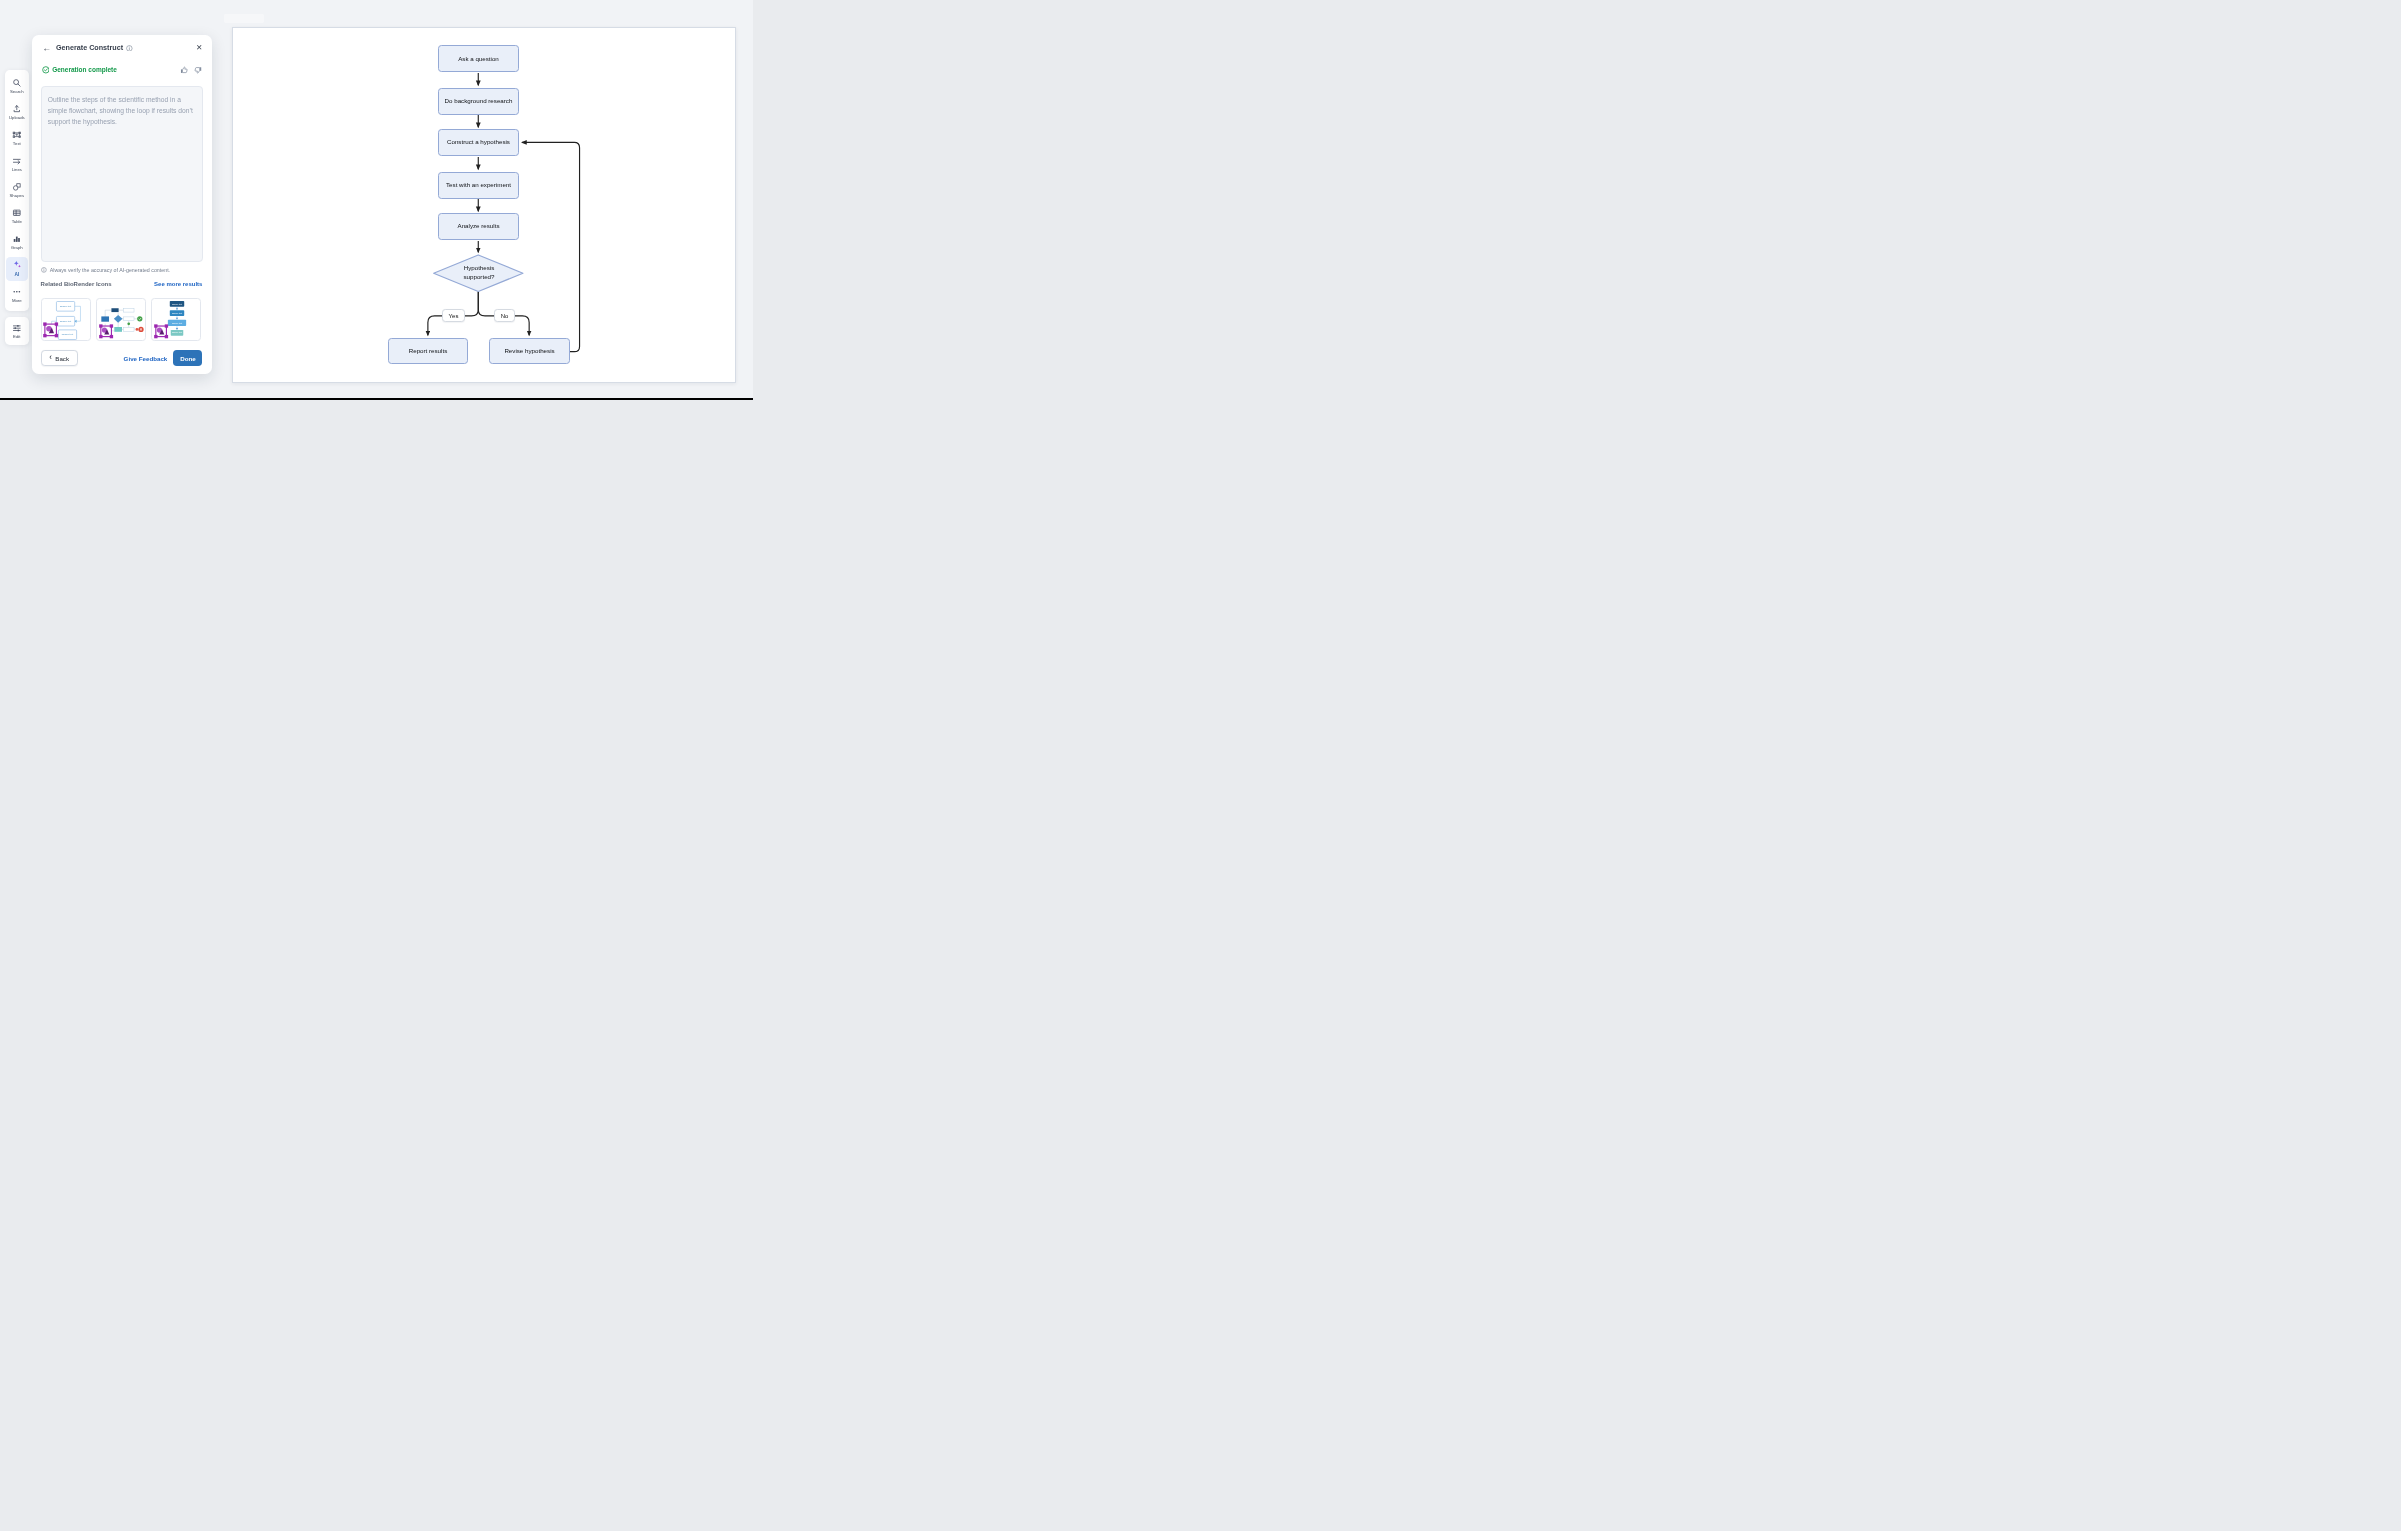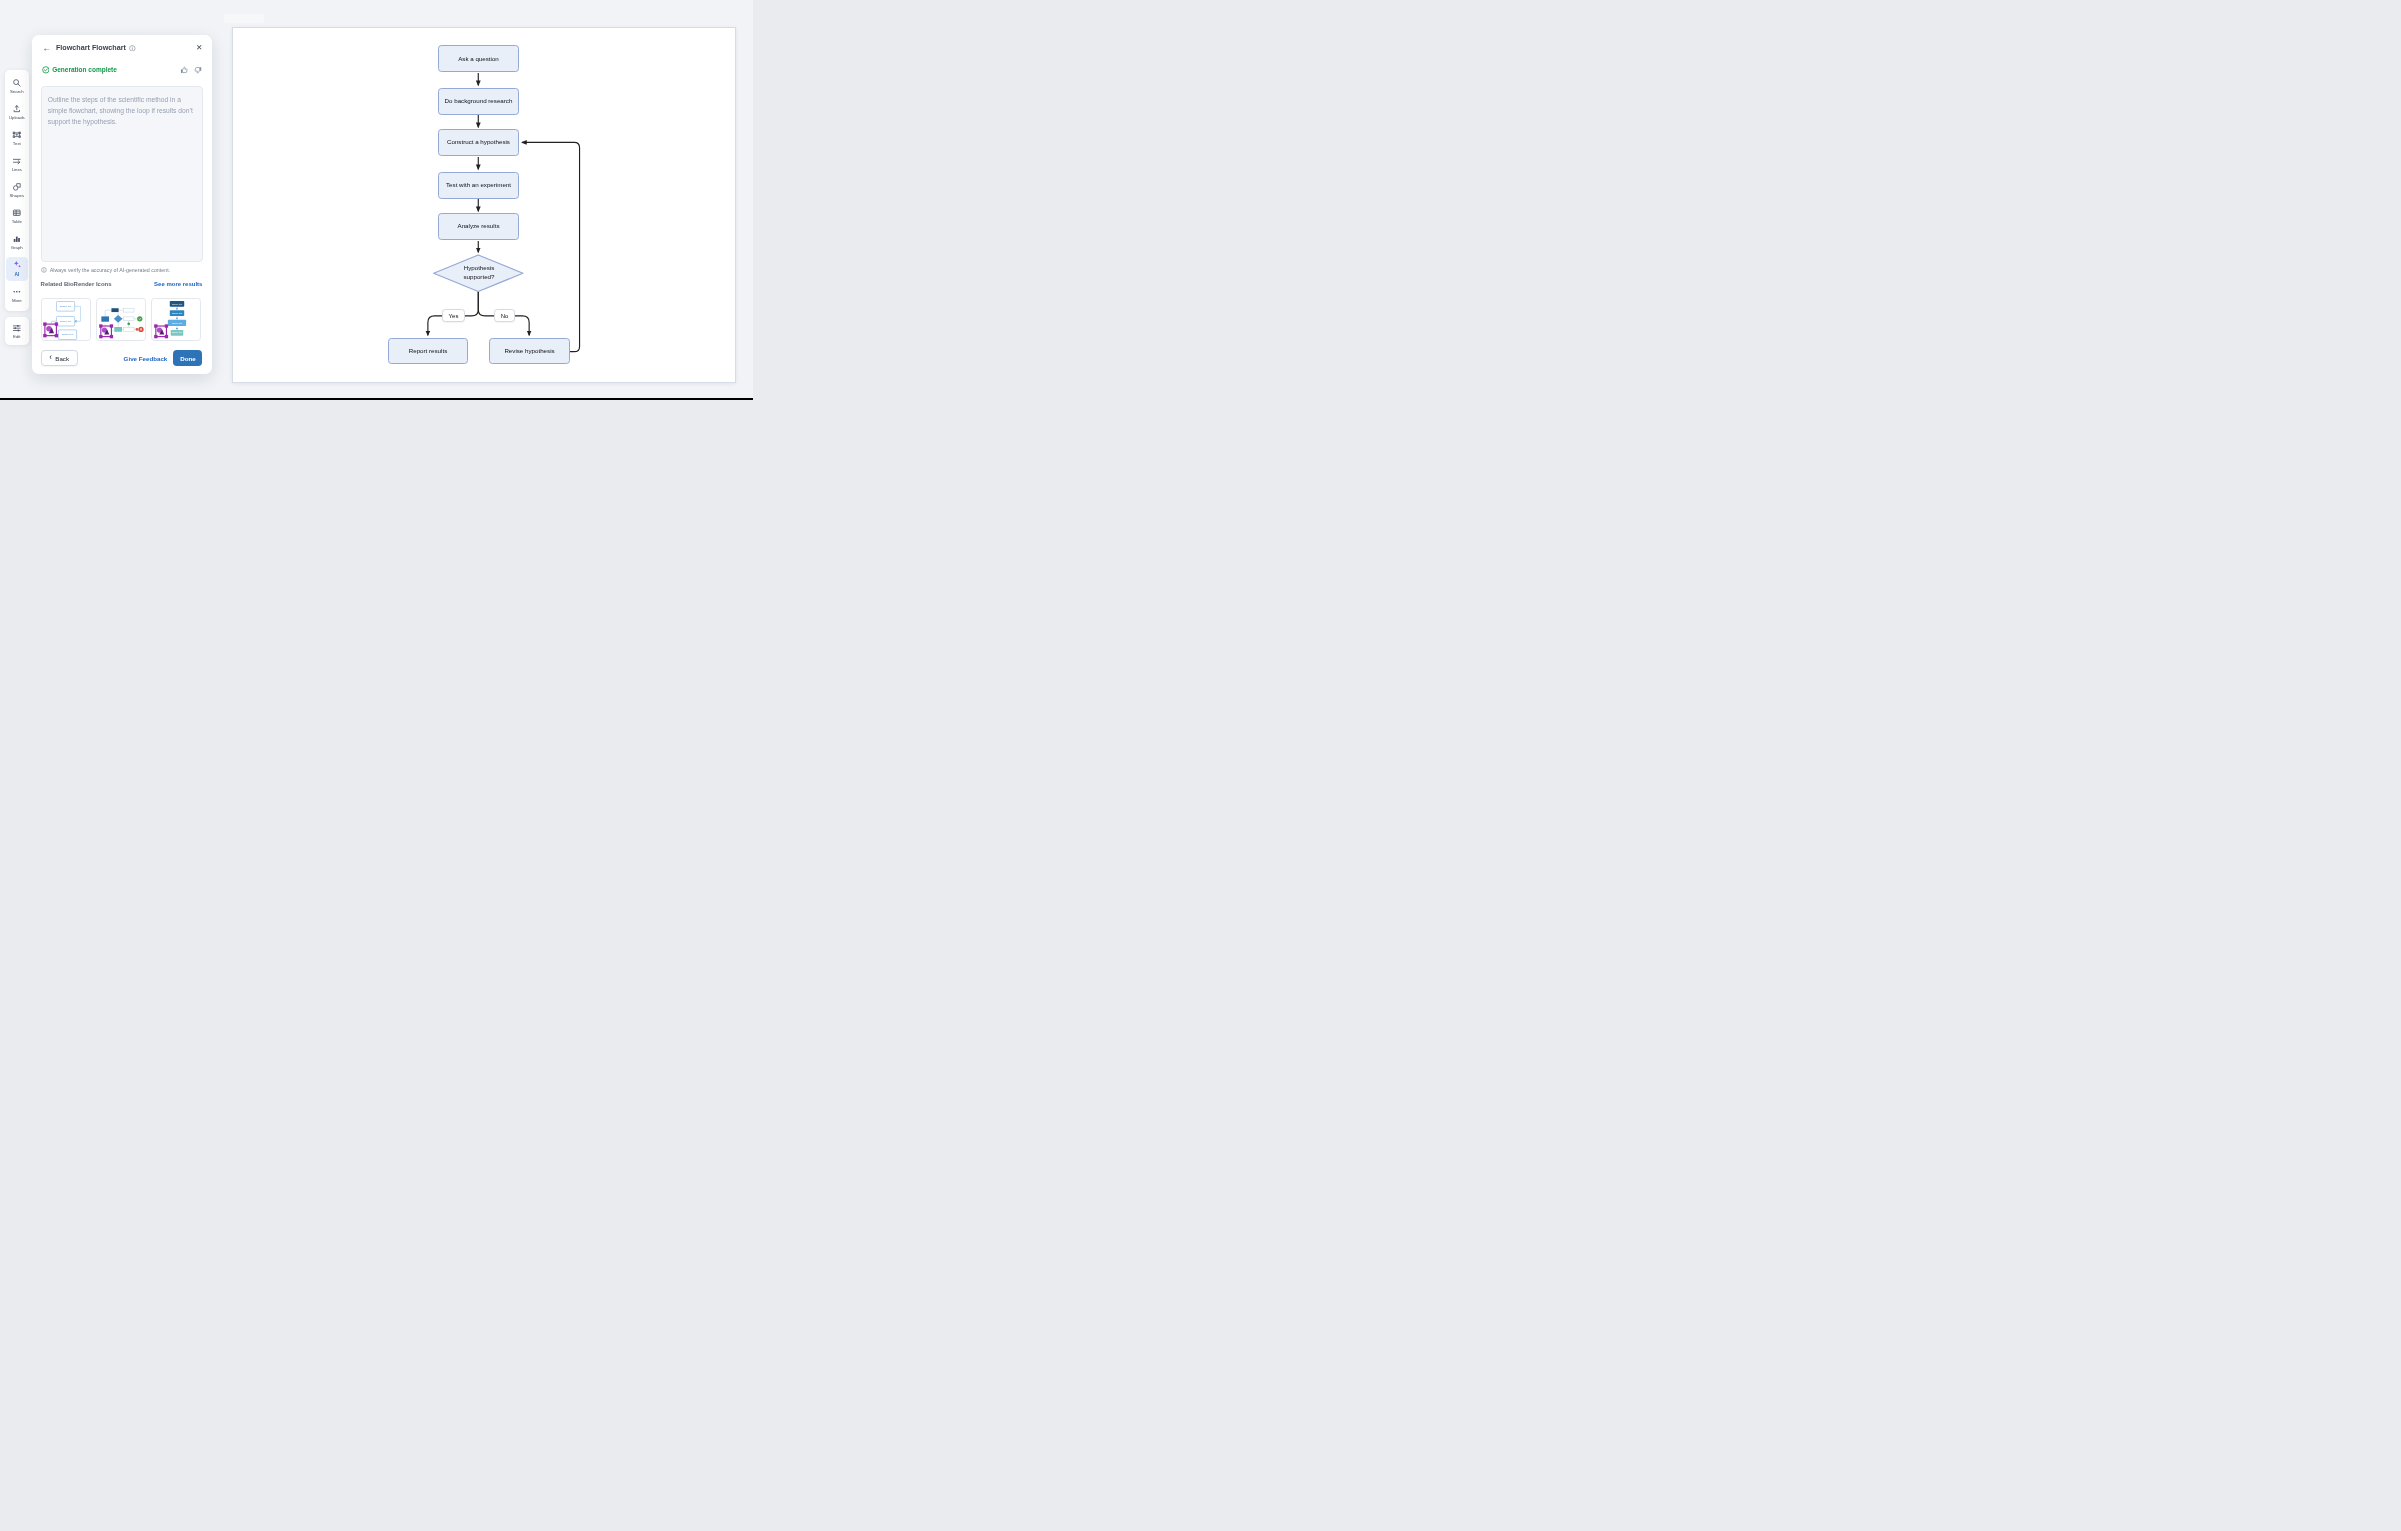--- a/index.html
+++ b/index.html
@@ -233,21 +233,21 @@
         </svg>
         <span class="lbl">Edit</span>
       </div>
     </div>
   </aside>
 
   <section class="panel">
 
     <div class="p-header">
       <span class="back-arrow">←</span>
-      <span class="p-title">Flowchart Flowchart</span>
+      <span class="p-title">Generate Construct</span>
       <svg class="info-badge" width="6.7" height="6.7" viewBox="0 0 14 14" fill="none" stroke="#7c8696" stroke-width="1.3">
         <circle cx="7" cy="7" r="5.8"></circle>
           <path d="M7 6.3 V10" stroke-linecap="round"></path>
           <circle cx="7" cy="4" r="0.9" fill="#7c8696" stroke="none"></circle>
       </svg>
       <span class="close-x">✕</span>
     </div>
 
     <div class="p-status">
       <svg width="7.7" height="7.7" viewBox="0 0 16 16" fill="none" stroke="#13994a" stroke-width="1.7">

